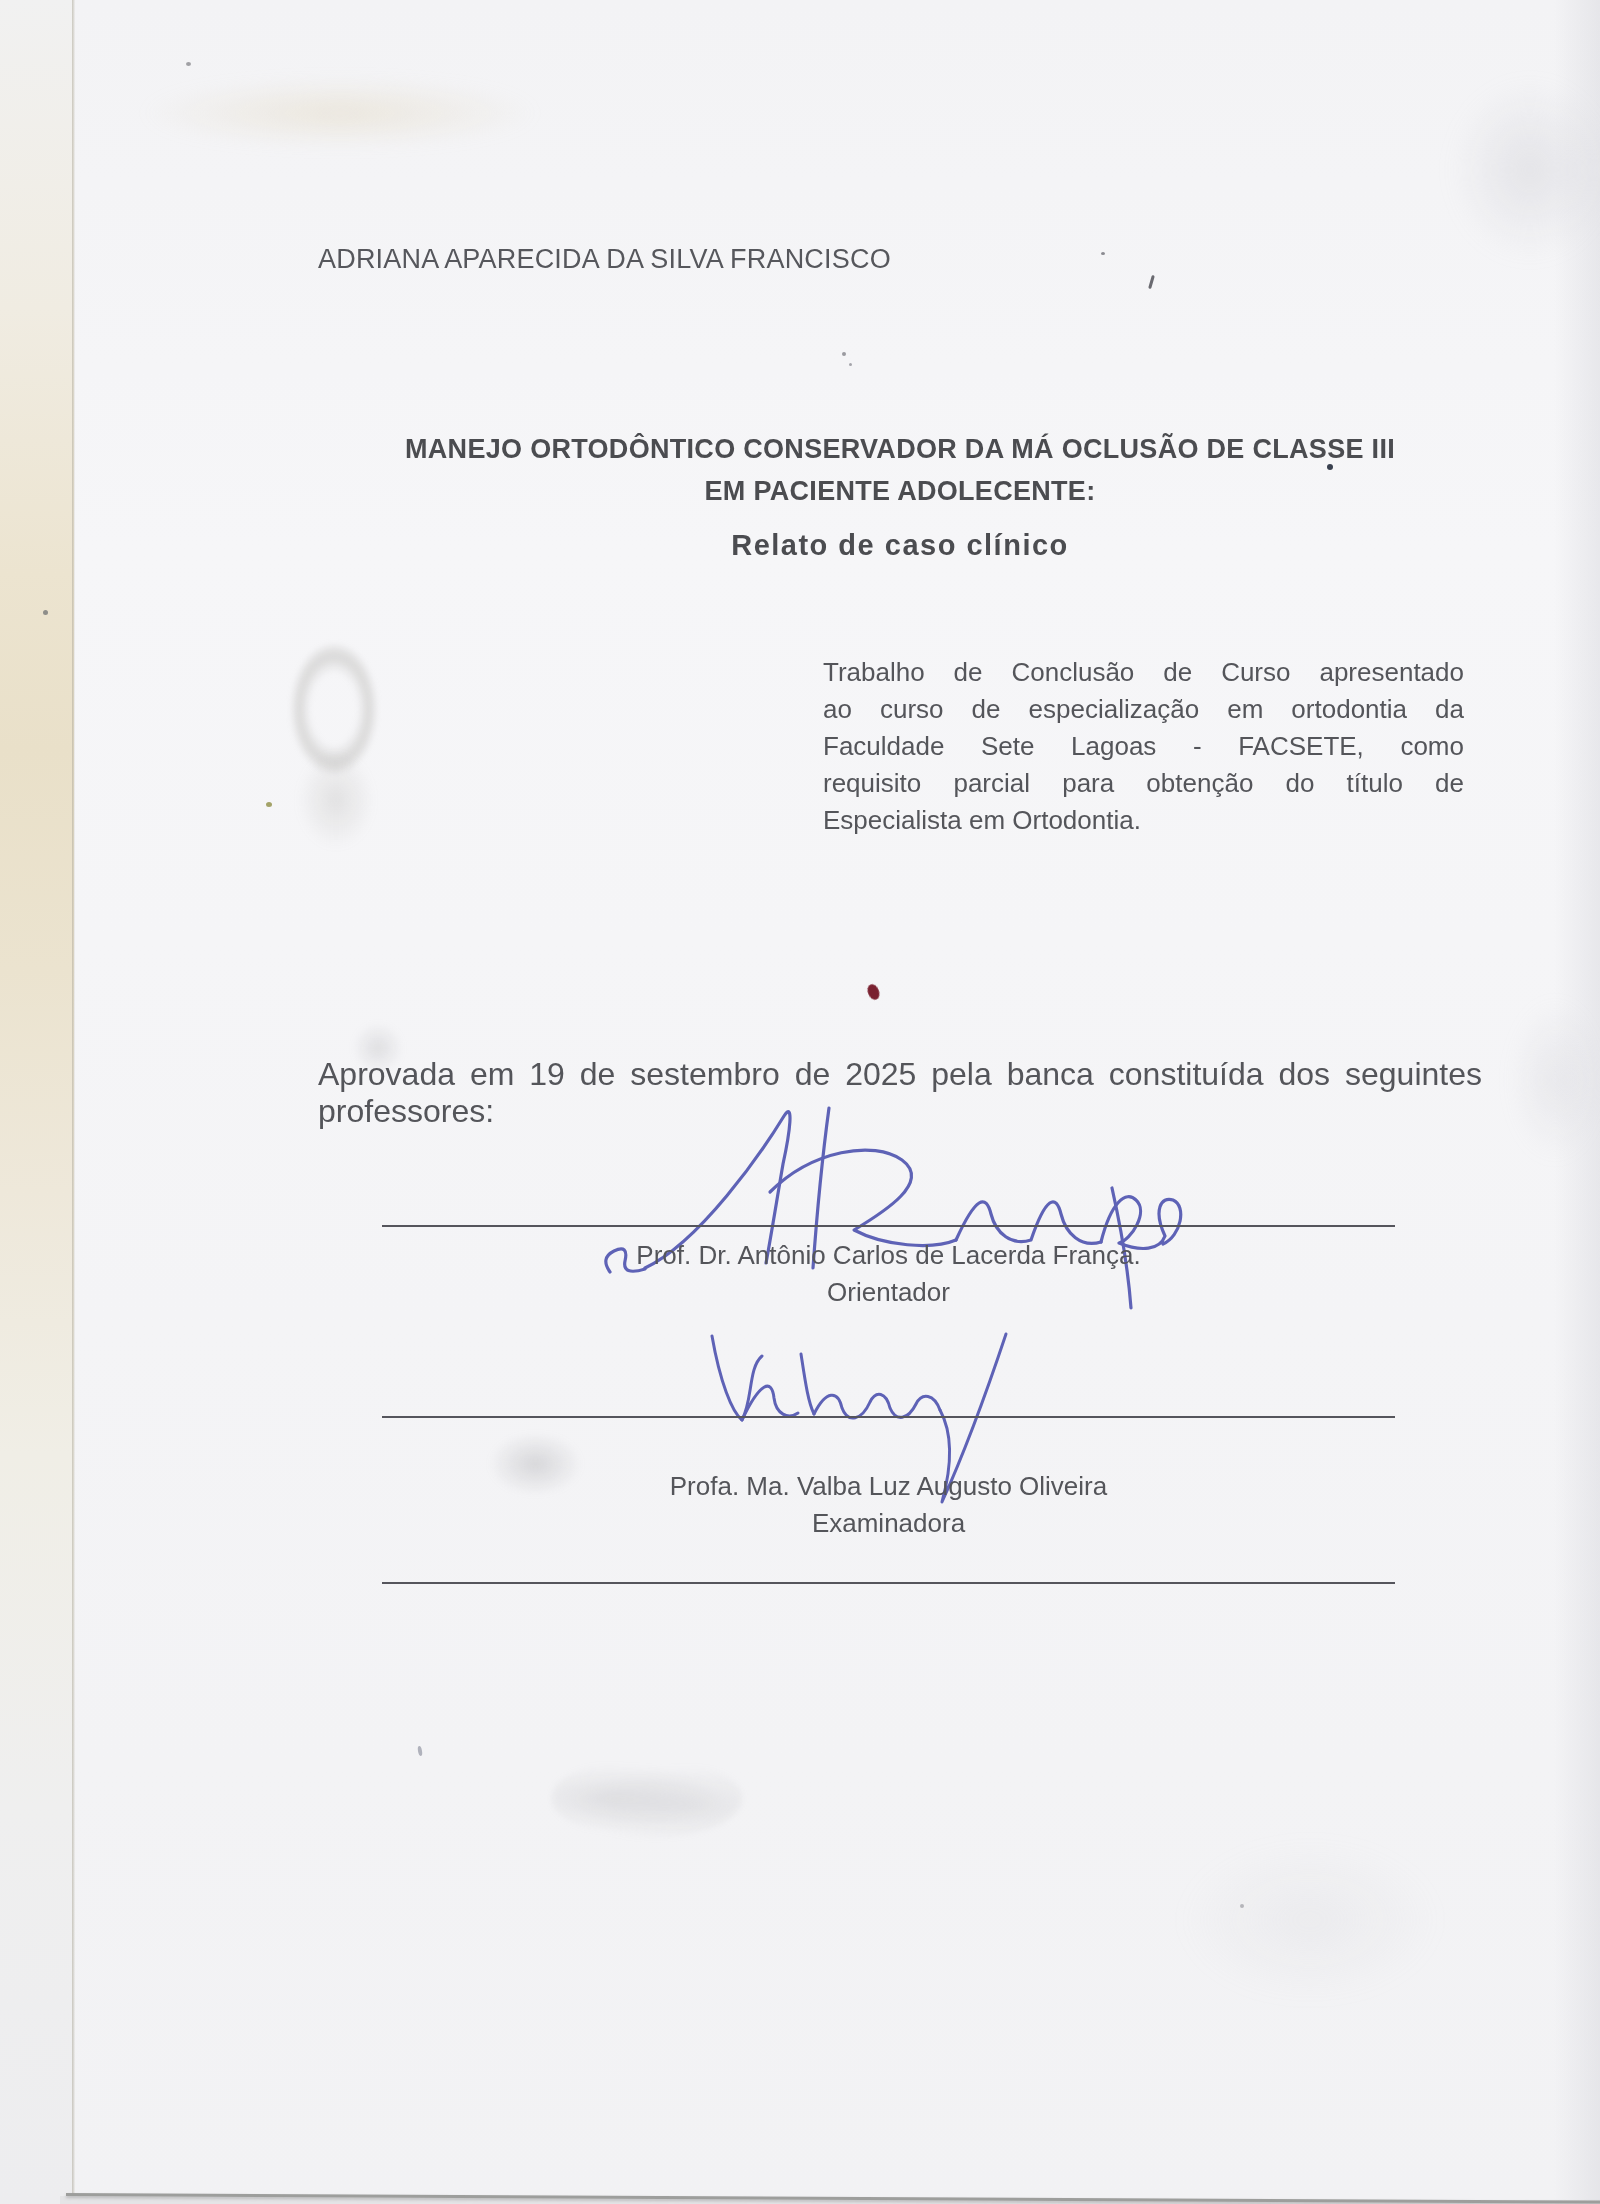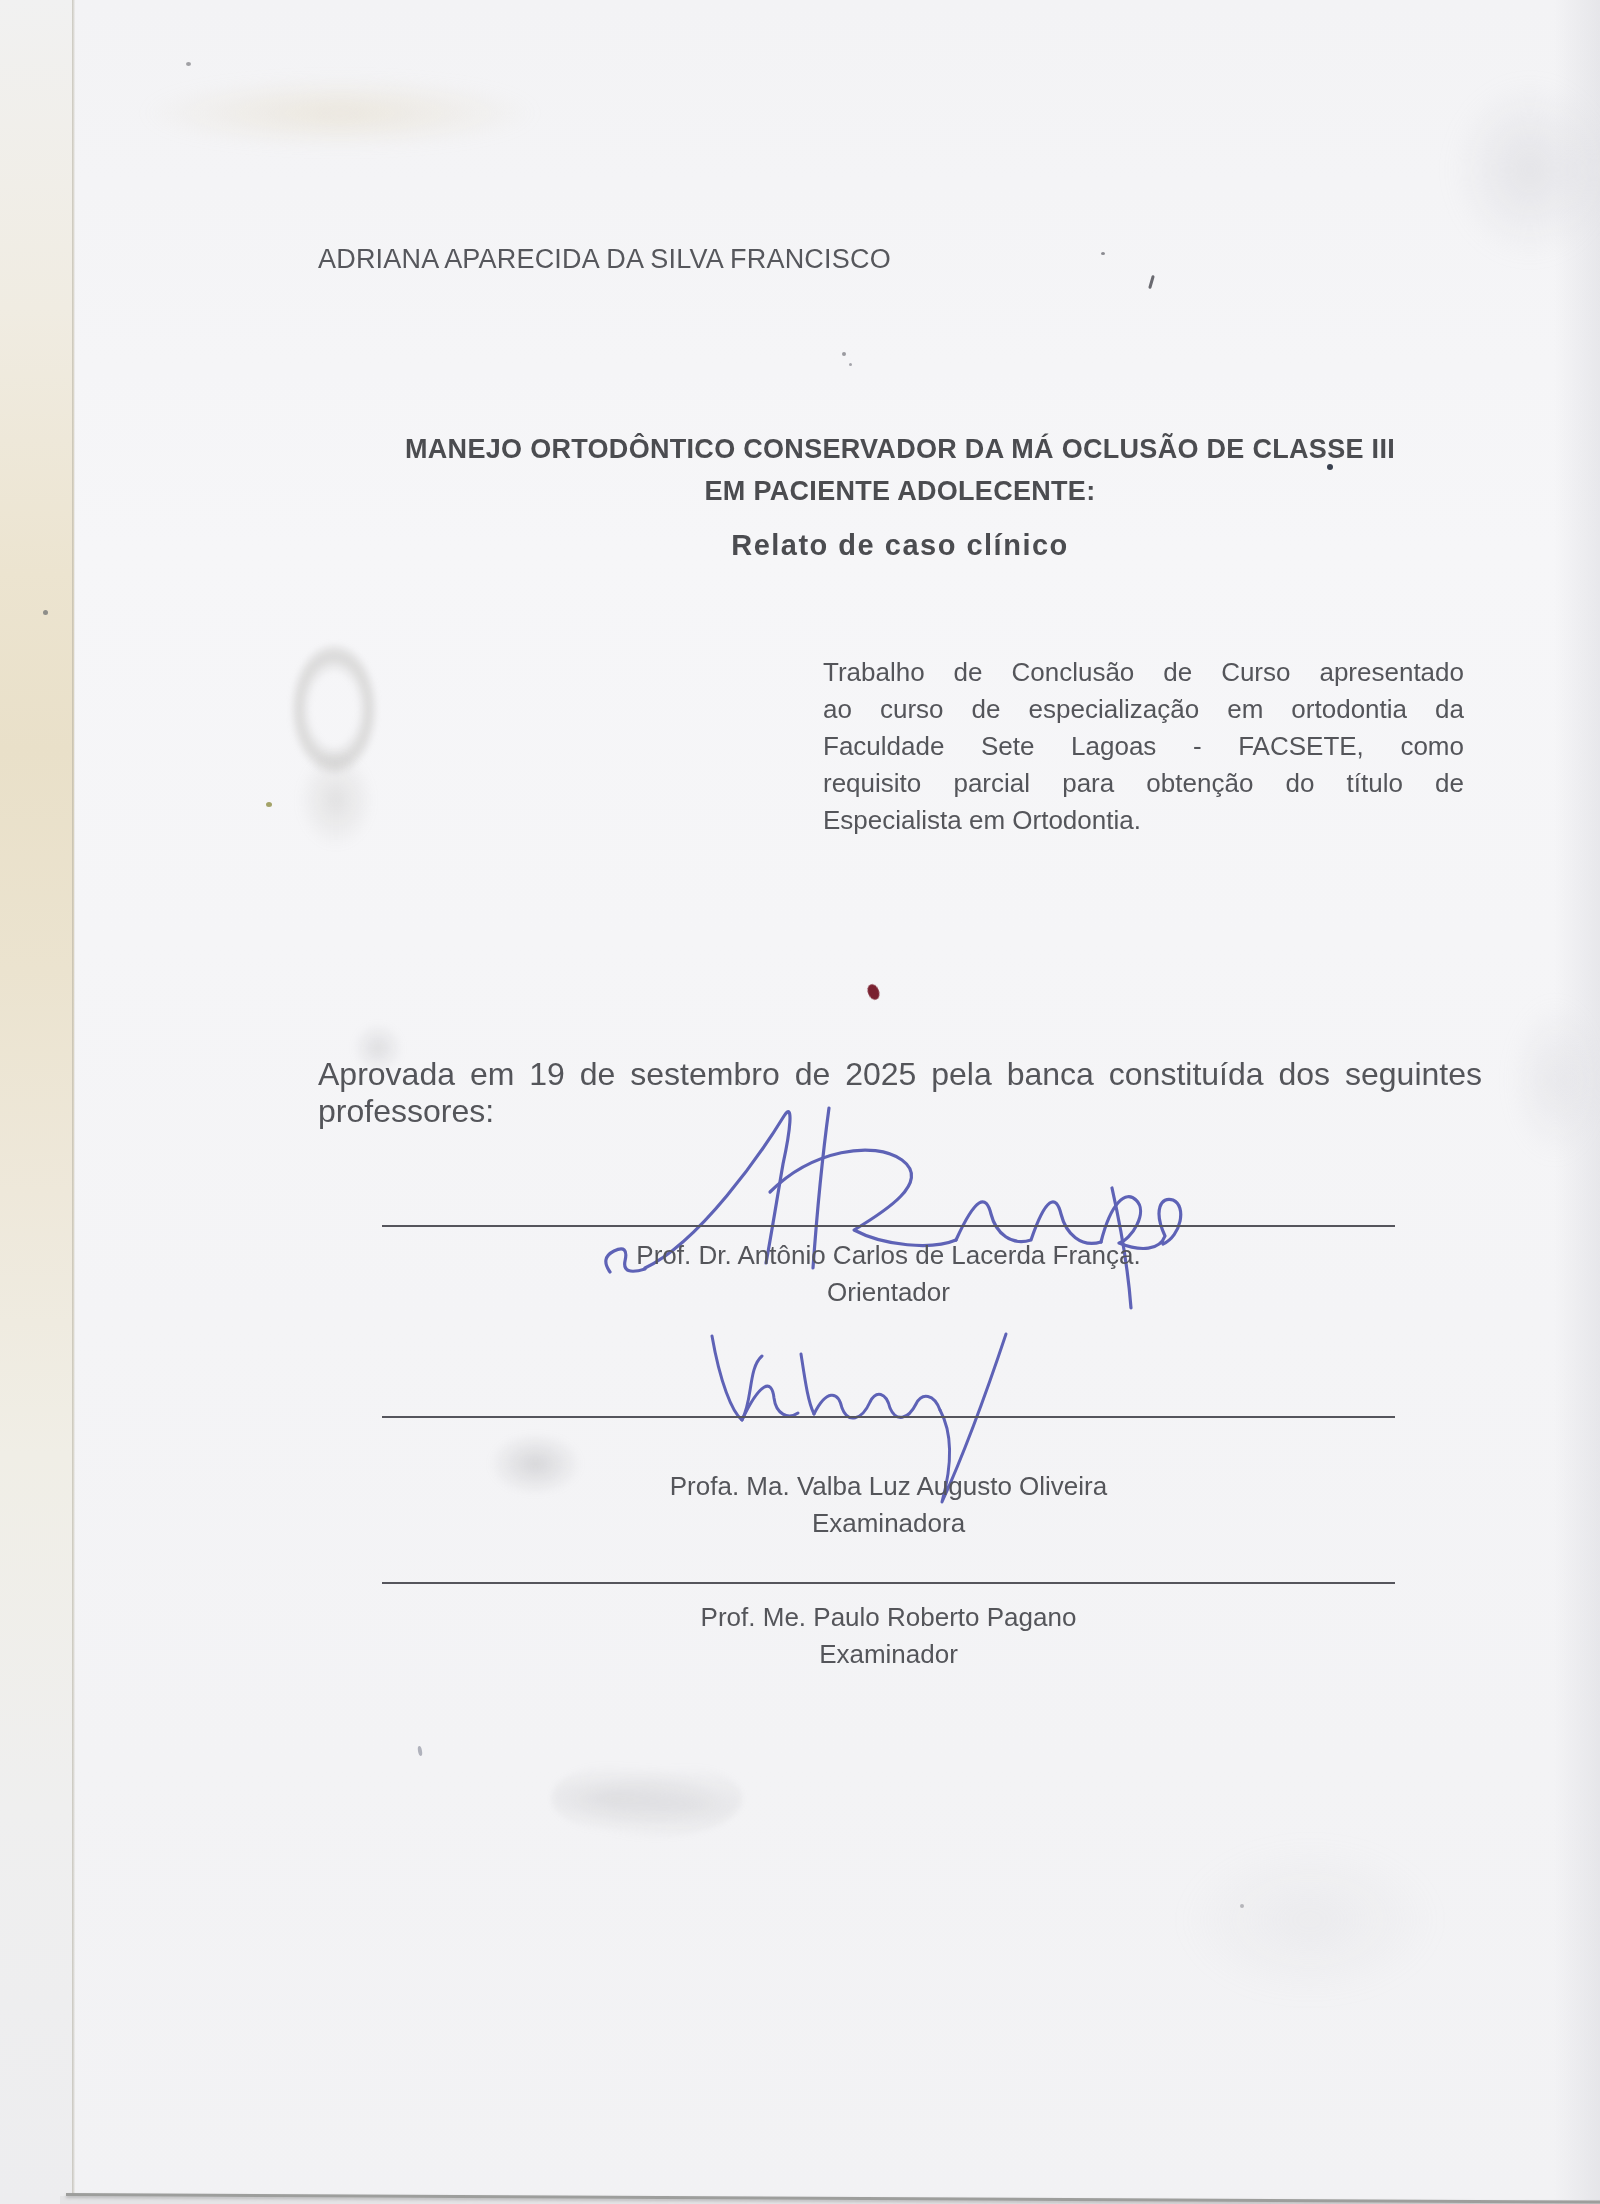--- a/index.html
+++ b/index.html
@@ -178,21 +178,17 @@
     <div>Orientador</div>
   </div>
 
   <div class="rule rule-2"></div>
   <div class="sig-label sig-label-2">
     <div>Profa. Ma. Valba Luz Augusto Oliveira</div>
     <div>Examinadora</div>
   </div>
 
   <div class="rule rule-3"></div>
-  <div class="sig-label sig-label-3">
-    <div>Prof. Me. Paulo Roberto Pagano</div>
-    <div>Examinador</div>
-  </div>
 
   <div class="below-bottom"></div>
   <div class="edge-bottom"></div>
 
 </div>
 
 </body></html>

